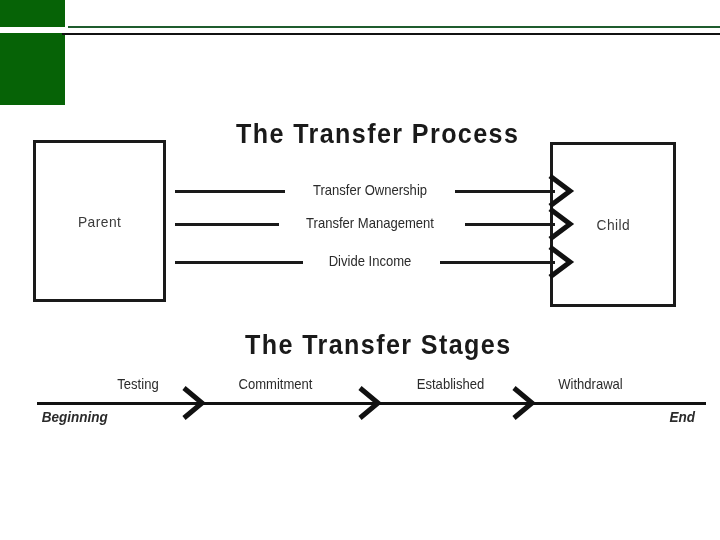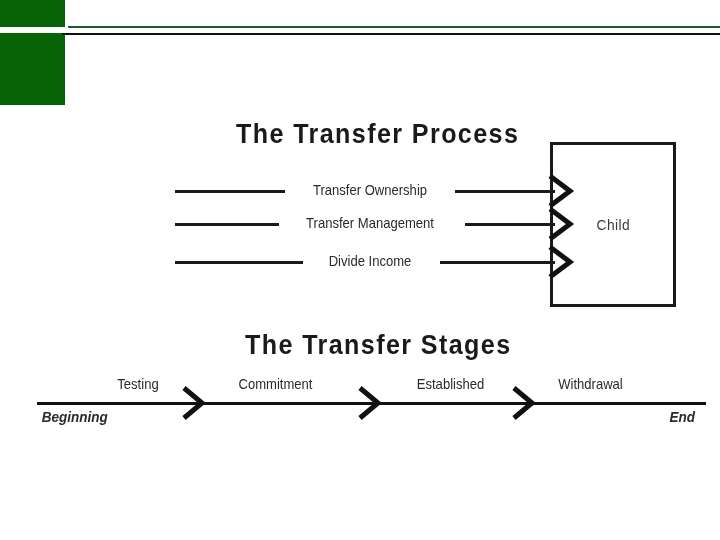--- a/index.html
+++ b/index.html
@@ -115,20 +115,23 @@
   <div class="rule rule-green" style="left:68px; top:26px; width:652px;"></div>
   <div class="rule rule-black" style="left:62px; top:33px; width:658px;"></div>
 
   <div class="green-block" style="left:0px; top:450px; width:65px; height:44px;"></div>
   <div class="green-block" style="left:0px; top:500px; width:65px; height:40px;"></div>
   <div class="rule rule-black" style="left:62px; top:494px; width:658px;"></div>
   <div class="rule rule-green" style="left:68px; top:502px; width:652px;"></div>
 
   <div class="slide-title" style="left:236px; top:119px;">The  Transfer  Process</div>
 
+  <div class="entity-box" style="left:33px; top:140px; width:133px; height:162px;">
+    <span class="entity-label">Parent</span>
+  </div>
 
   <div class="entity-box" style="left:550px; top:142px; width:126px; height:165px;">
     <span class="entity-label">Child</span>
   </div>
 
   <div class="flow-seg" style="left:175px; top:190px; width:110px;"></div>
   <div class="flow-label" style="left:290px; top:182px; width:160px;">Transfer  Ownership</div>
   <div class="flow-seg" style="left:455px; top:190px; width:100px;"></div>
   <svg class="chev" style="left:546px; top:174px;" width="30" height="34" viewBox="0 0 30 34">
     <polyline points="4,2 24,17 4,32" fill="none" stroke="#111111" stroke-width="5" stroke-linecap="butt" stroke-linejoin="miter"></polyline>

